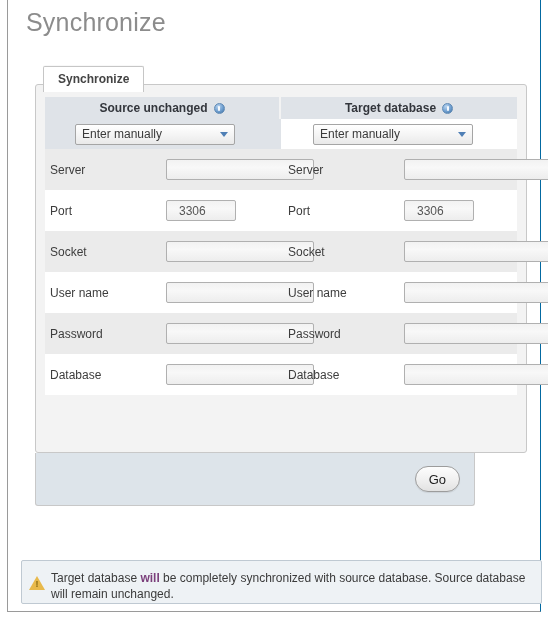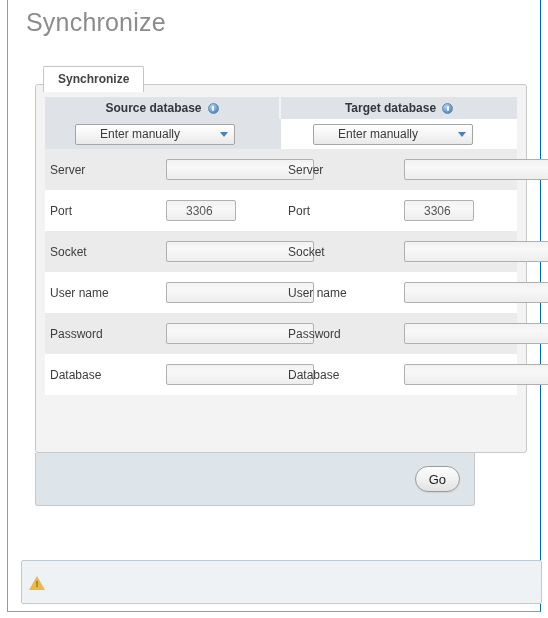--- a/index.html
+++ b/index.html
@@ -155,21 +155,21 @@
     height: 21px;
     border: 1px solid #a5a5a5;
     background: linear-gradient(#ffffff 0%, #f4f4f4 55%, #e9e9e9 100%);
     border-radius: 2px;
     display: flex;
     align-items: center;
     box-sizing: border-box;
     font-size: 12px;
     color: #3a3a3a;
     position: relative;
-    padding-left: 24px;
+    padding-left: 6px;
   }
   .fake-select .arrow-box {
     position: absolute;
     right: 2px;
     top: 2px;
     width: 17px;
     height: 15px;
     display: flex;
     align-items: center;
     justify-content: center;
@@ -209,21 +209,21 @@
   }
   .text-input {
     height: 21px;
     border: 1px solid #b0b0b0;
     border-radius: 2px;
     background: linear-gradient(#f2f2f2 0%, #f8f8f8 40%, #ededed 100%);
     box-sizing: border-box;
     font-family: "Liberation Sans", sans-serif;
     font-size: 12px;
     color: #555555;
-    padding: 0 19px;
+    padding: 0 12px;
     outline: none;
   }
   .text-input.wide { width: 148px; }
   .text-input.narrow { width: 70px; }
 
   
   .panel-footer {
     position: absolute;
     left: 27px;
     top: 453px;
@@ -317,21 +317,21 @@
 
   <div class="tab-bar">
     <div class="tab">Synchronize</div>
   </div>
 
   <div class="panel">
     <div class="panel-inner">
 
       <div class="col-header-row">
         <div class="col-header src">
-          <span>Source database</span>
+          <span>Source unchanged</span>
           <span class="help-icon"></span>
         </div>
         <div class="col-header tgt">
           <span>Target database</span>
           <span class="help-icon"></span>
         </div>
       </div>
 
       <div class="select-row">
         <div class="select-cell src">
@@ -416,15 +416,16 @@
 
     </div>
   </div>
 
   <div class="panel-footer">
     <button class="go-button">Go</button>
   </div>
 
   <div class="notice">
     <span class="warn-icon"></span>
+    <div class="notice-text"><span>Target database </span><span class="em">will</span><span> be completely synchronized with source database. Source database will remain unchanged.</span></div>
   </div>
 
 </div>
 
 </body></html>

